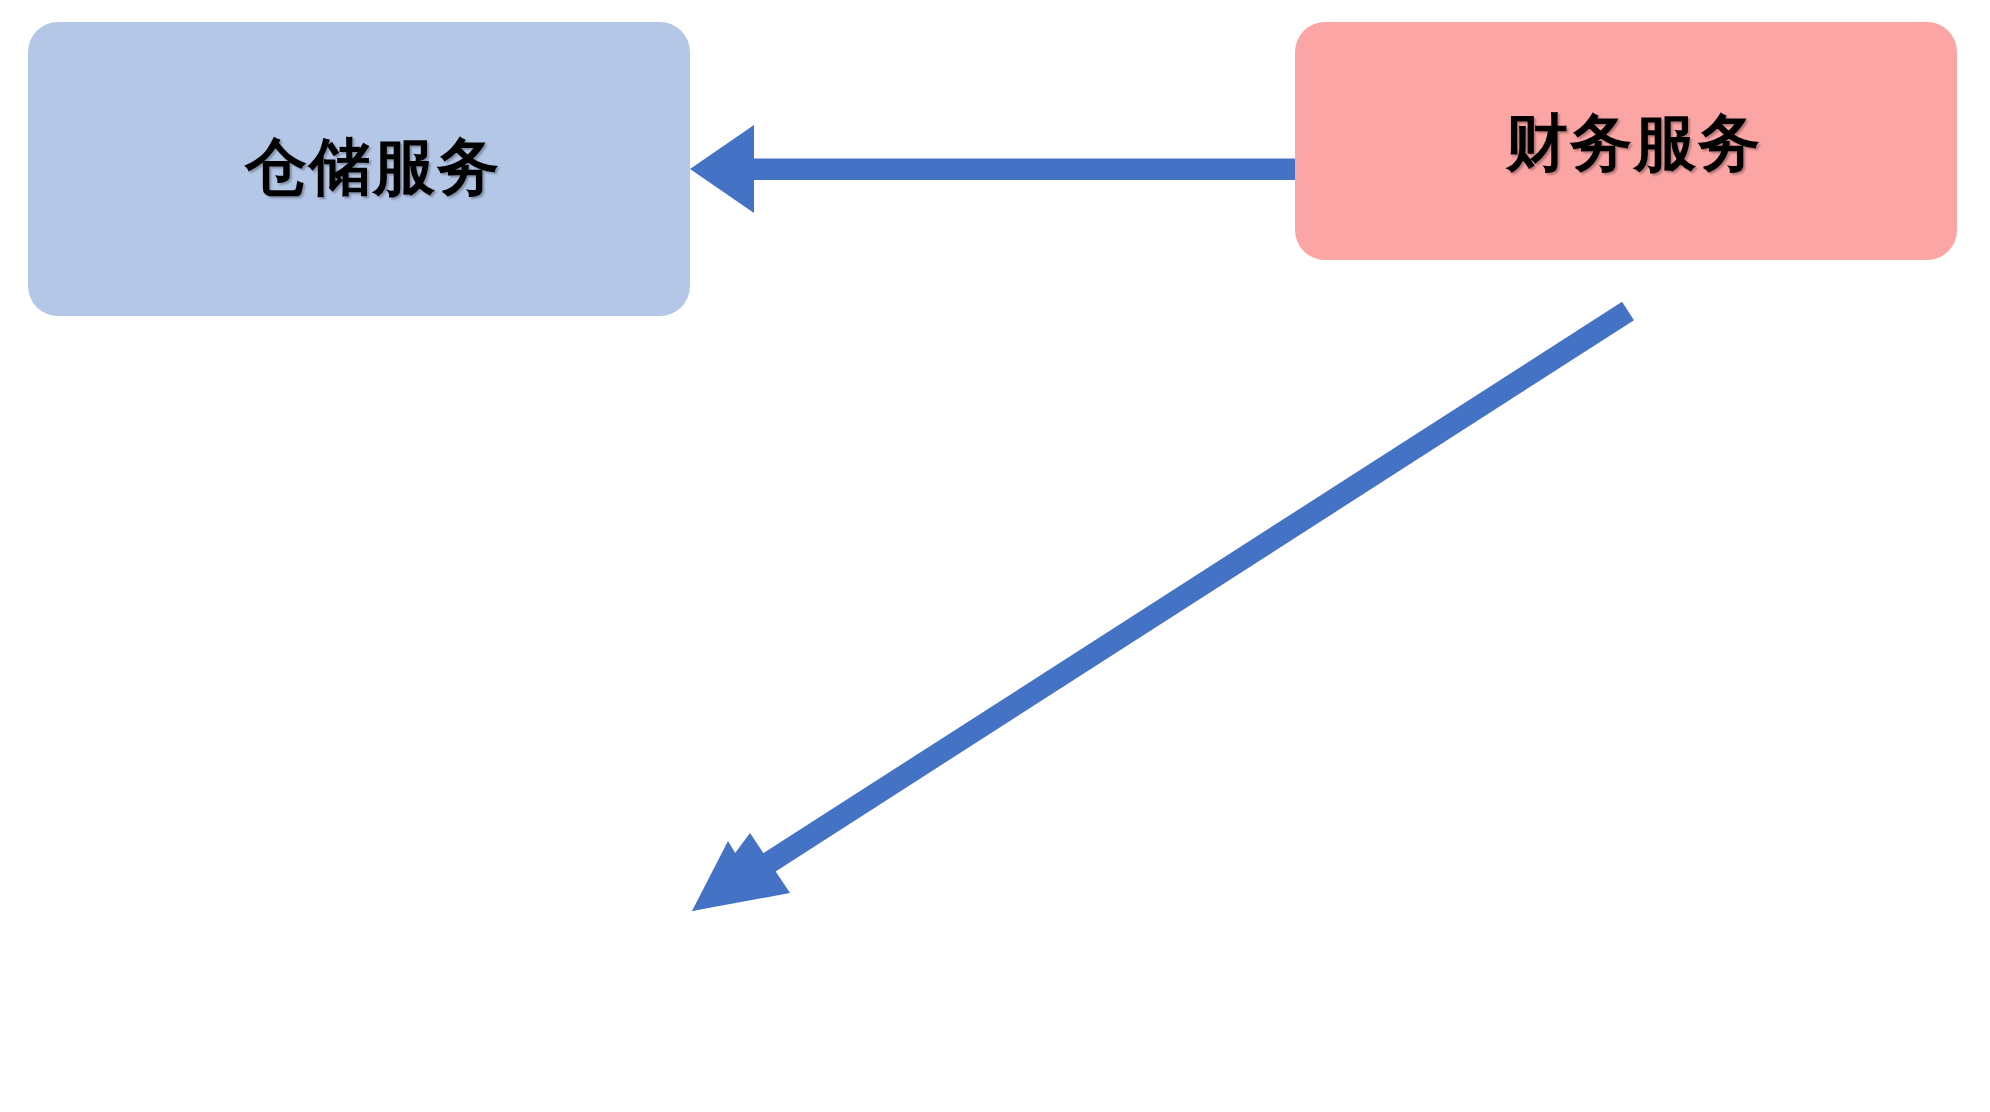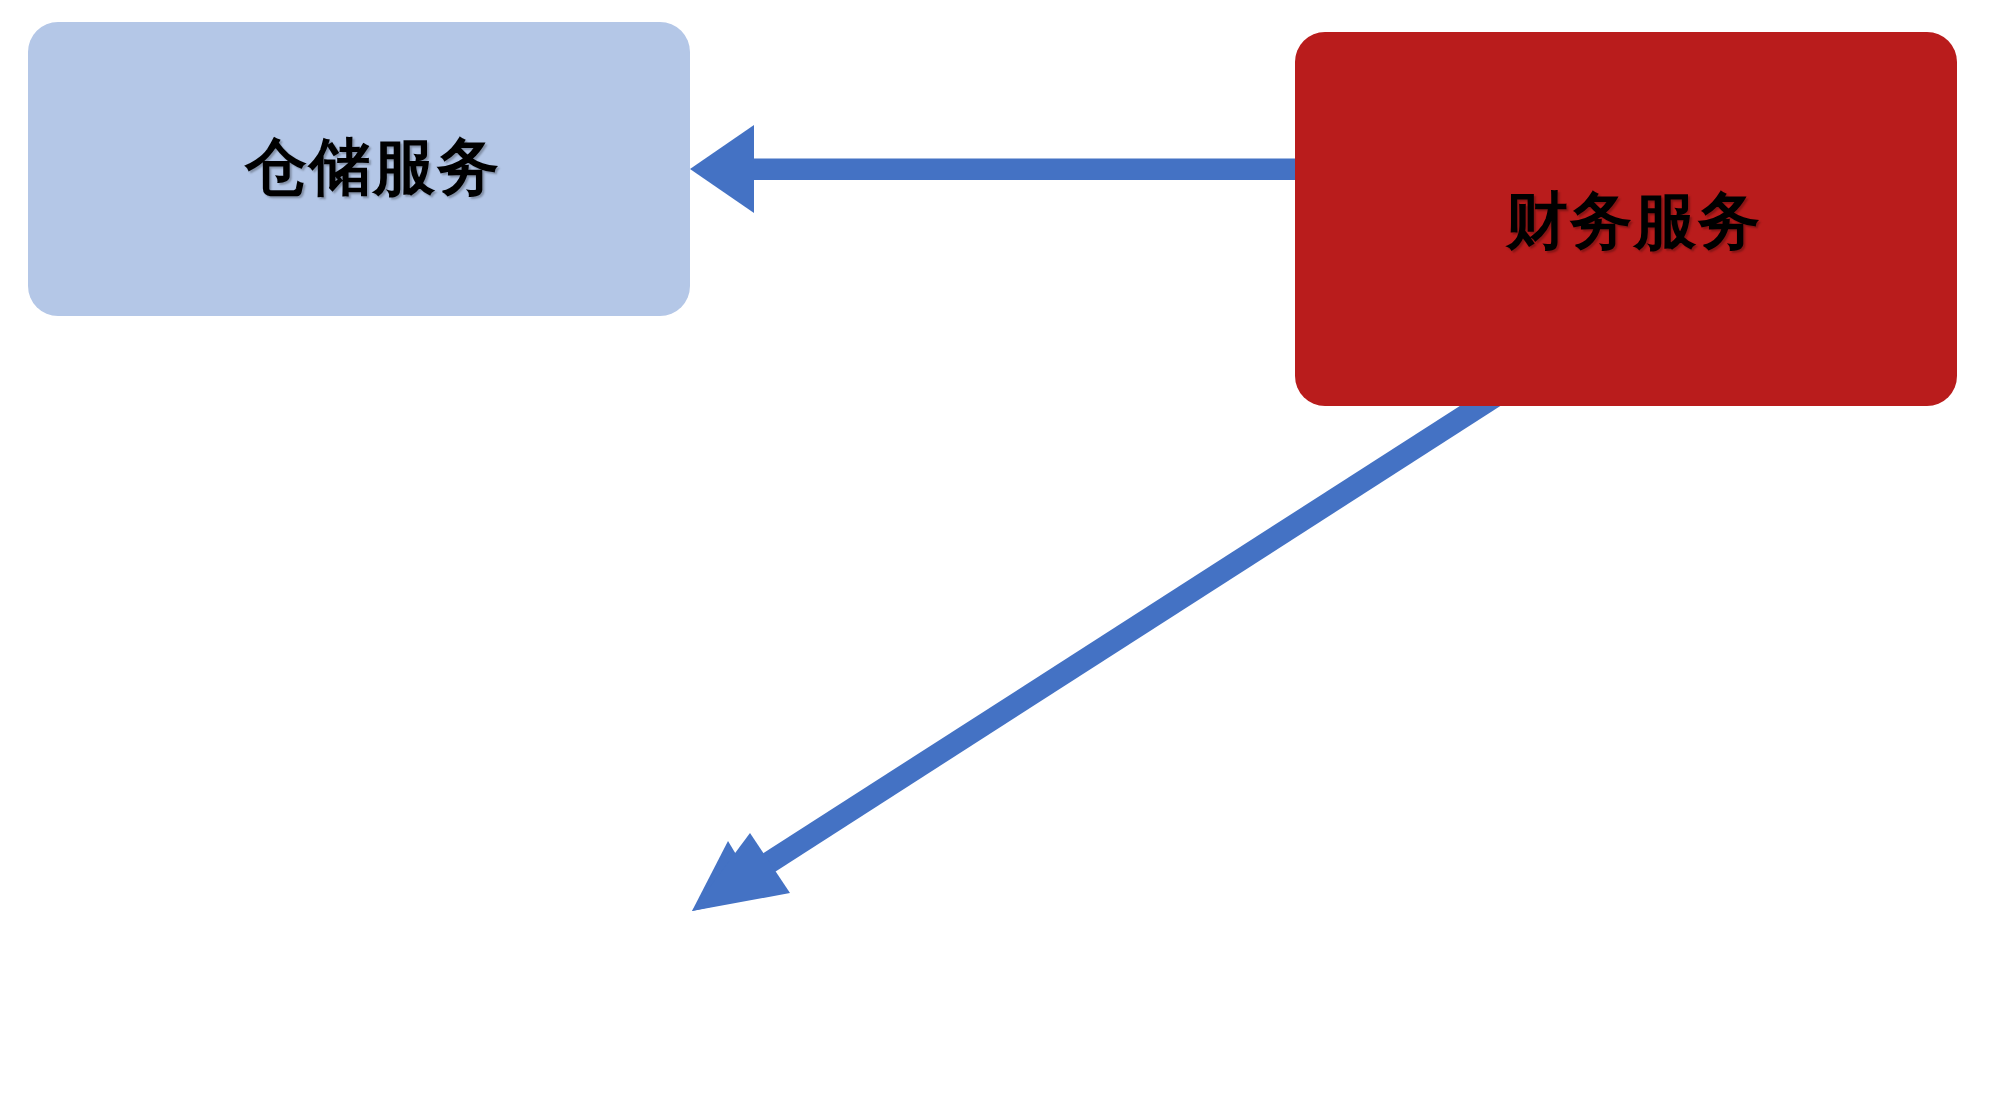--- a/index.html
+++ b/index.html
@@ -44,24 +44,24 @@
   #node-warehouse .node-label {
     color: #000000;
     font-size: 62px;
     text-shadow: 2px 2px 2px rgba(0,0,0,0.28);
     transform: translate(2px, -2px);
   }
 
   
   #node-finance {
     left: 1295px;
-    top: 32px;
+    top: 22px;
     width: 662px;
-    height: 374px;
-    background: #b91c1c;
+    height: 238px;
+    background: #fca5a5;
   }
   #node-finance .node-label {
     color: #000000;
     font-size: 62px;
     text-shadow: 2px 2px 2px rgba(0,0,0,0.28);
     transform: translate(-4px, 2px);
   }
 
   
   #node-mail {

